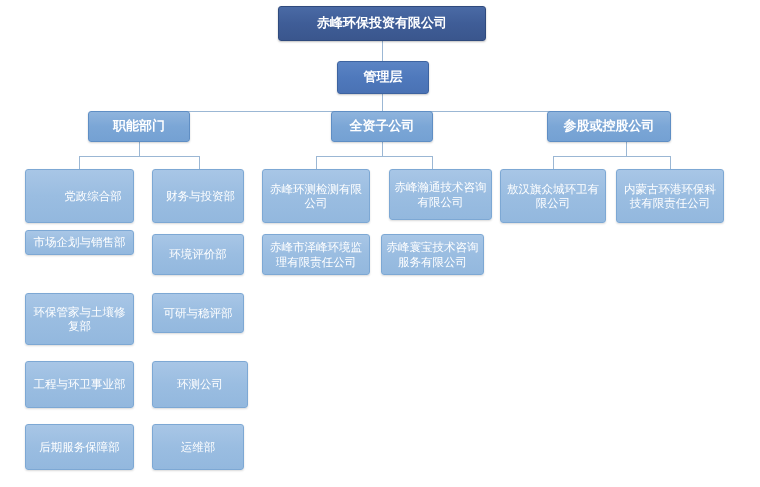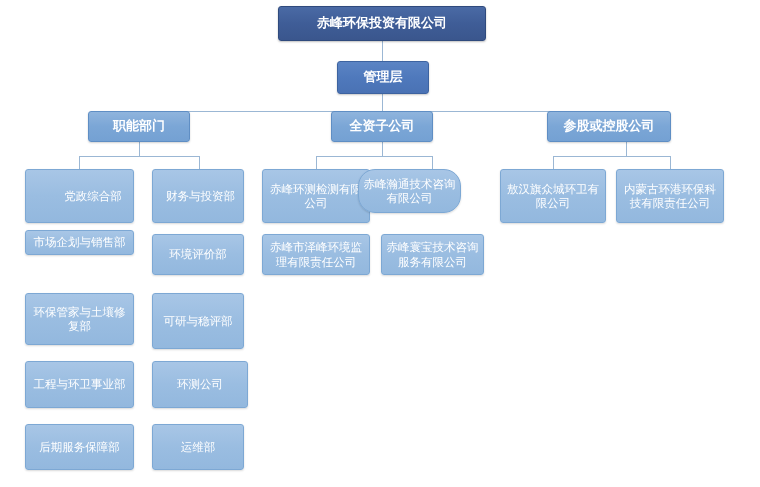--- a/index.html
+++ b/index.html
@@ -134,38 +134,38 @@
   <div class="node lvl-leaf" style="left:25px; top:424px; width:109px; height:46px;">
     <span class="label">后期服务保障部</span>
   </div>
 
   <div class="node lvl-leaf" style="left:152px; top:169px; width:92px; height:54px;padding-left:9px;">
     <span class="label">财务与投资部</span>
   </div>
   <div class="node lvl-leaf" style="left:152px; top:234px; width:92px; height:41px;">
     <span class="label">环境评价部</span>
   </div>
-  <div class="node lvl-leaf" style="left:152px; top:293px; width:92px; height:56px;">
+  <div class="node lvl-leaf" style="left:152px; top:293px; width:92px; height:40px;">
     <span class="label">可研与稳评部</span>
   </div>
   <div class="node lvl-leaf" style="left:152px; top:361px; width:96px; height:47px;">
     <span class="label">环测公司</span>
   </div>
   <div class="node lvl-leaf" style="left:152px; top:424px; width:92px; height:46px;">
     <span class="label">运维部</span>
   </div>
 
   <div class="node lvl-leaf" style="left:262px; top:169px; width:108px; height:54px;">
     <span class="label">赤峰环测检测有限公司</span>
   </div>
   <div class="node lvl-leaf" style="left:262px; top:234px; width:108px; height:41px;justify-content:flex-end;">
     <span class="label">赤峰市泽峰环境监理有限责任公司</span>
   </div>
 
-  <div class="node lvl-leaf" style="left:358px; top:169px; width:103px; height:44px;border-radius:17px;">
+  <div class="node lvl-leaf" style="left:389px; top:169px; width:103px; height:51px;">
     <span class="label">赤峰瀚通技术咨询有限公司</span>
   </div>
   <div class="node lvl-leaf" style="left:381px; top:234px; width:103px; height:41px;">
     <span class="label">赤峰寰宝技术咨询服务有限公司</span>
   </div>
 
   <div class="node lvl-leaf" style="left:500px; top:169px; width:106px; height:54px;">
     <span class="label">敖汉旗众城环卫有限公司</span>
   </div>
 

